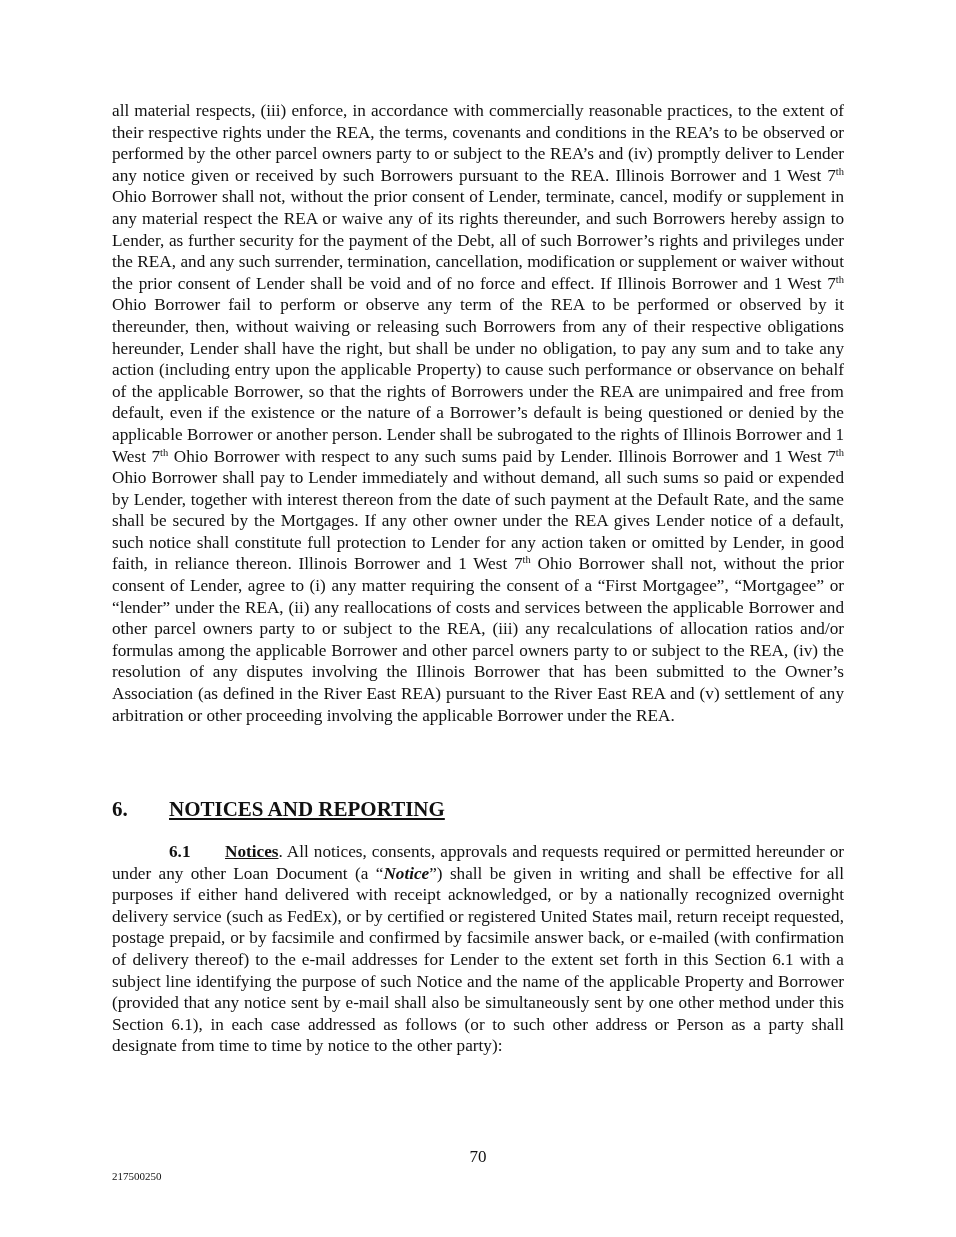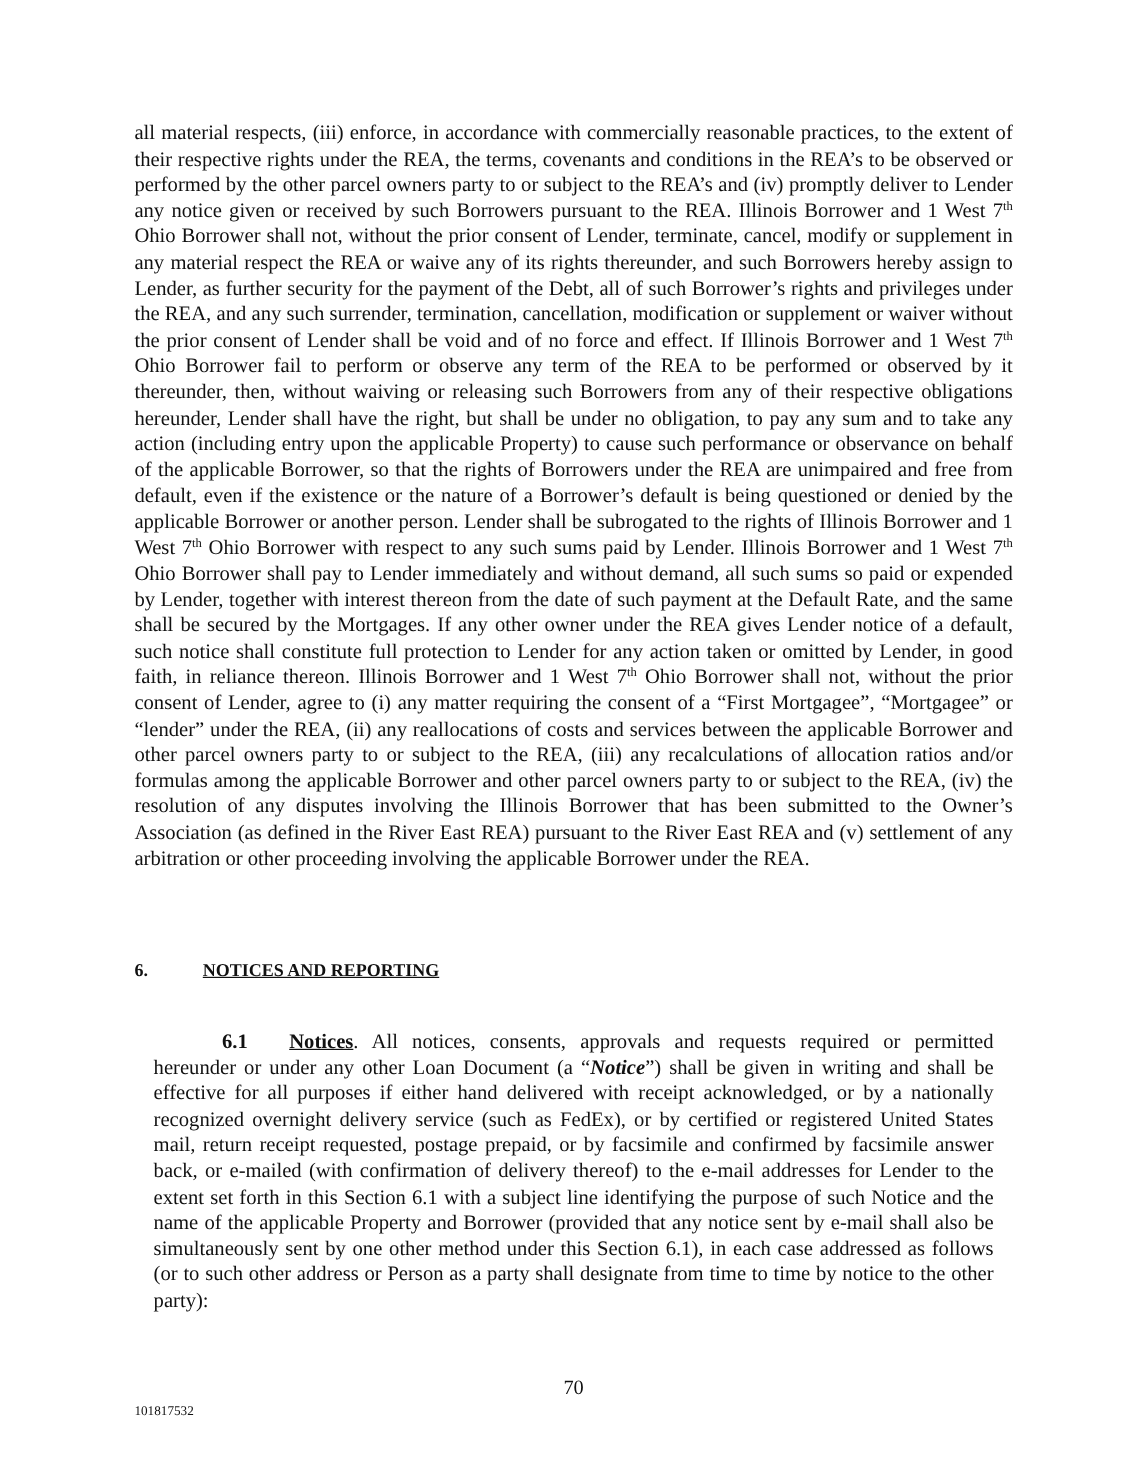--- a/index.html
+++ b/index.html
@@ -10,29 +10,29 @@
     color: #111111;
   }
   .body-text {
     position: absolute; left: 112px; top: 100px; width: 732px;
     font-size: 17.2px; line-height: 21.6px; text-align: justify;
   }
   .body-text p { margin: 0; }
   sup { font-size: 10.5px; line-height: 0; vertical-align: 6px; }
   .section-heading {
     position: absolute; left: 112px; top: 799px; width: 732px;
-    font-size: 15px; font-weight: bold; line-height: 21.6px;
+    font-size: 21px; font-weight: bold; line-height: 21.6px;
   }
   .section-heading .num { display: inline-block; width: 57px; }
   .section-heading .title { text-decoration: underline; }
   .notices-par {
     position: absolute; left: 112px; top: 841px; width: 732px;
     font-size: 17.2px; line-height: 21.6px; text-align: justify;
   }
-  .notices-par p { margin: 16px; text-indent: 57px; }
+  .notices-par p { margin: 0; text-indent: 57px; }
   .notices-par .subnum { font-weight: bold; display: inline-block; width: 56px; text-indent: 0; }
   .notices-par .subtitle { font-weight: bold; text-decoration: underline; }
   .notices-par .defterm { font-weight: bold; font-style: italic; }
   .page-number {
     position: absolute; left: 0; width: 956px; top: 1147px; text-align: center;
     font-size: 17px;
   }
   .doc-id {
     position: absolute; left: 112px; top: 1170px; font-size: 11px;
   }
@@ -48,15 +48,15 @@
 
   <div class="section-heading">
     <span class="num">6.</span><span class="title">NOTICES AND REPORTING</span>
   </div>
 
   <div class="notices-par">
     <p><span class="subnum">6.1</span><span class="subtitle">Notices</span><span>.  All notices, consents, approvals and requests required or permitted hereunder or under any other Loan Document (a “</span><span class="defterm">Notice</span><span>”) shall be given in writing and shall be effective for all purposes if either hand delivered with receipt acknowledged, or by a nationally recognized overnight delivery service (such as FedEx), or by certified or registered United States mail, return receipt requested, postage prepaid, or by facsimile and confirmed by facsimile answer back, or e-mailed (with confirmation of delivery thereof) to the e-mail addresses for Lender to the extent set forth in this Section 6.1 with a subject line identifying the purpose of such Notice and the name of the applicable Property and Borrower (provided that any notice sent by e-mail shall also be simultaneously sent by one other method under this Section 6.1), in each case addressed as follows (or to such other address or Person as a party shall designate from time to time by notice to the other party):</span></p>
   </div>
 
   <div class="page-number">70</div>
-  <div class="doc-id">101817532</div>
+  <div class="doc-id">217500250</div>
 
 </div>
 
 </body></html>

